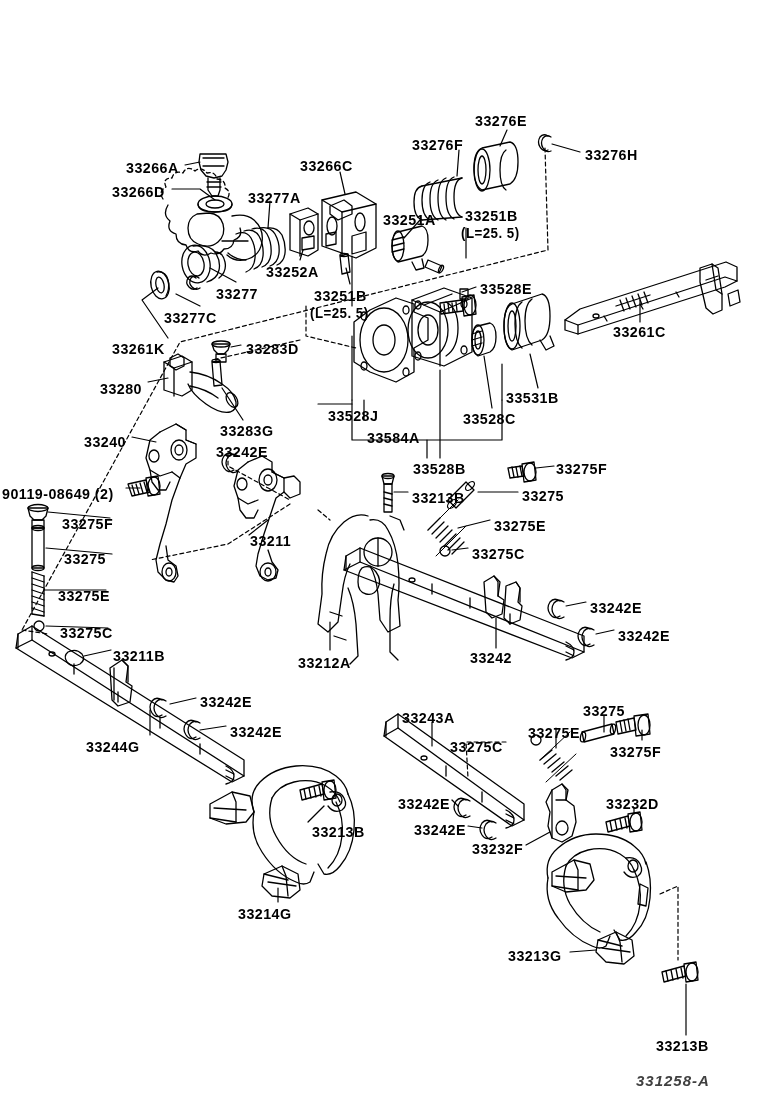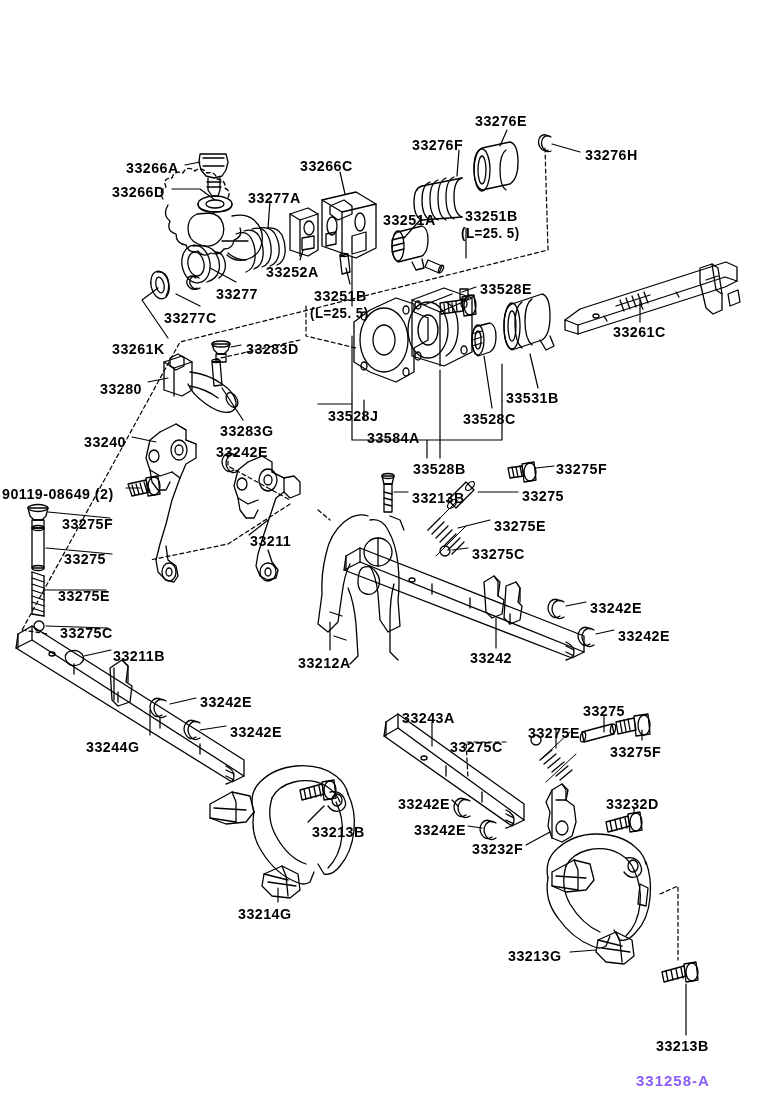--- a/index.html
+++ b/index.html
@@ -27,21 +27,22 @@
     color:#000;
     transform:scaleX(0.95);
     transform-origin:left top;
   }
   .lbl.sub{font-size:14px;}
   .diagid{
     position:absolute;
     font-weight:bold;
     font-size:15px;
     letter-spacing:1px;
-    color:#8b5cf6;
+    color:#404040;
+    font-style:italic;
   }
 </style>
 </head>
 <body>
 
 <div id="sheet">
 
   <svg id="artwork" viewBox="0 0 760 1112" xmlns="http://www.w3.org/2000/svg">
     <g fill="none" stroke="#000" stroke-width="1.3" stroke-linecap="round" stroke-linejoin="round">
 

